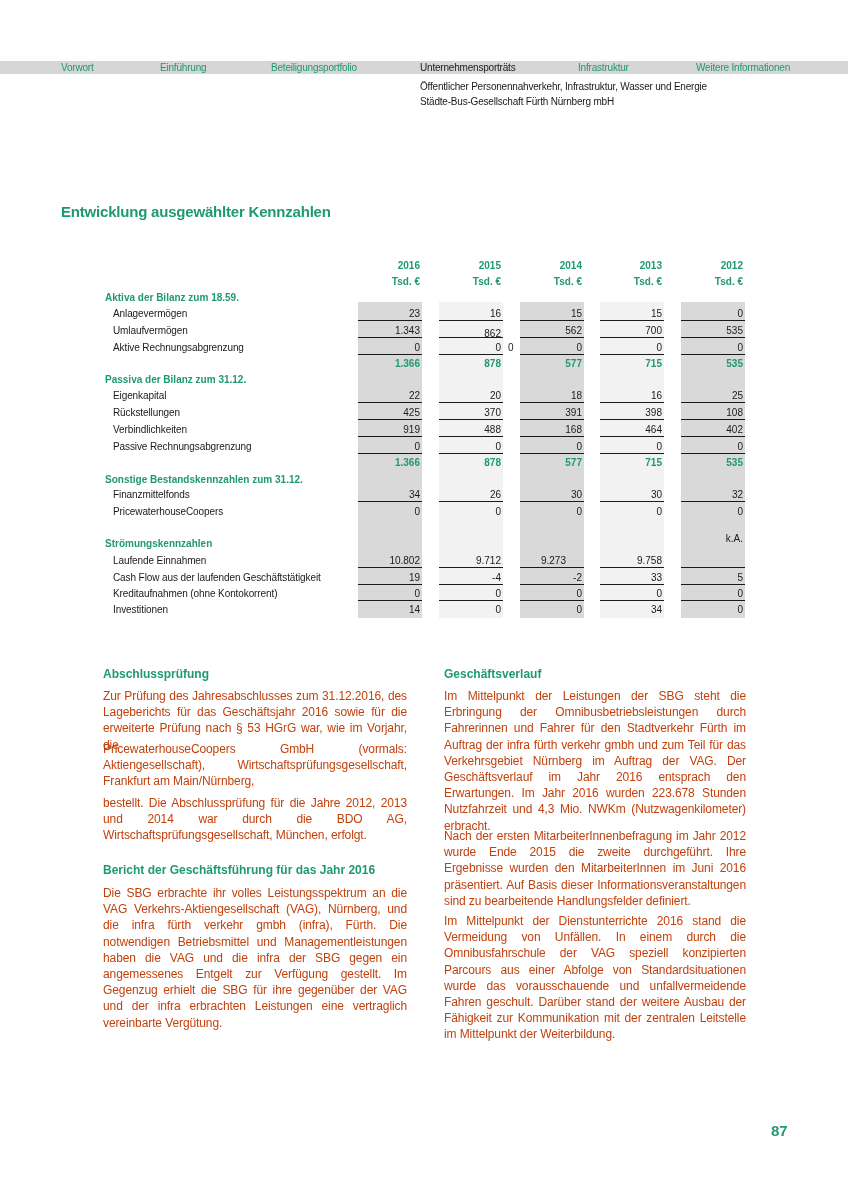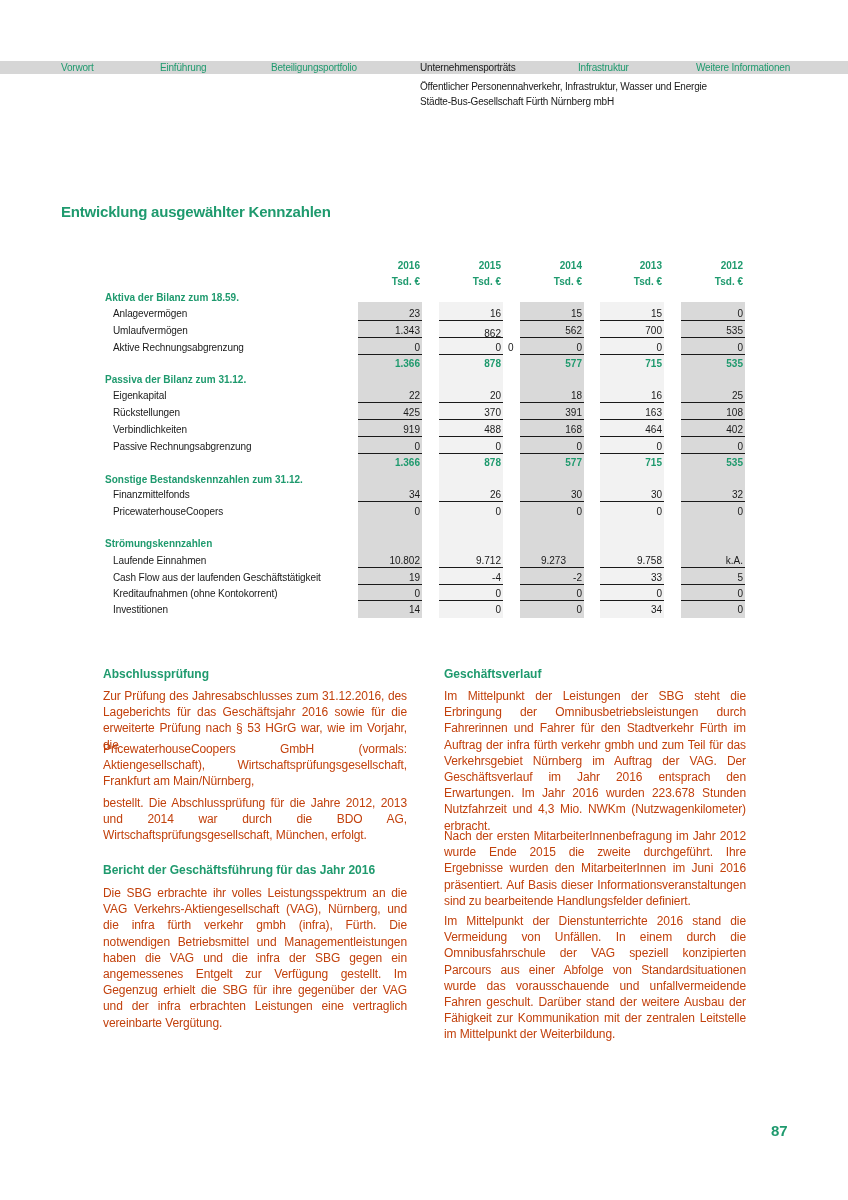--- a/index.html
+++ b/index.html
@@ -112,21 +112,21 @@
 
   <div class="cell" style="left:358px;top:389px">22</div>
   <div class="cell" style="left:439px;top:389px">20</div>
   <div class="cell" style="left:520px;top:389px">18</div>
   <div class="cell" style="left:600px;top:389px">16</div>
   <div class="cell" style="left:681px;top:389px">25</div>
 
   <div class="cell" style="left:358px;top:406px">425</div>
   <div class="cell" style="left:439px;top:406px">370</div>
   <div class="cell" style="left:520px;top:406px">391</div>
-  <div class="cell" style="left:600px;top:406px">163</div>
+  <div class="cell" style="left:600px;top:406px">398</div>
   <div class="cell" style="left:681px;top:406px">108</div>
 
   <div class="cell" style="left:358px;top:423px">919</div>
   <div class="cell" style="left:439px;top:423px">488</div>
   <div class="cell" style="left:520px;top:423px">168</div>
   <div class="cell" style="left:600px;top:423px">464</div>
   <div class="cell" style="left:681px;top:423px">402</div>
 
   <div class="cell" style="left:358px;top:440px">0</div>
   <div class="cell" style="left:439px;top:440px">0</div>
@@ -149,21 +149,21 @@
   <div class="cell" style="left:358px;top:505px">0</div>
   <div class="cell" style="left:439px;top:505px">0</div>
   <div class="cell" style="left:520px;top:505px">0</div>
   <div class="cell" style="left:600px;top:505px">0</div>
   <div class="cell" style="left:681px;top:505px">0</div>
 
   <div class="cell" style="left:358px;top:554px">10.802</div>
   <div class="cell" style="left:439px;top:554px">9.712</div>
   <div class="cell" style="left:504px;top:554px">9.273</div>
   <div class="cell" style="left:600px;top:554px">9.758</div>
-  <div class="cell" style="left:681px;top:554px">k.A.</div>
+  <div class="cell" style="left:681px;top:532px">k.A.</div>
 
   <div class="cell" style="left:358px;top:571px">19</div>
   <div class="cell" style="left:439px;top:571px">-4</div>
   <div class="cell" style="left:520px;top:571px">-2</div>
   <div class="cell" style="left:600px;top:571px">33</div>
   <div class="cell" style="left:681px;top:571px">5</div>
 
   <div class="cell" style="left:358px;top:587px">0</div>
   <div class="cell" style="left:439px;top:587px">0</div>
   <div class="cell" style="left:520px;top:587px">0</div>

